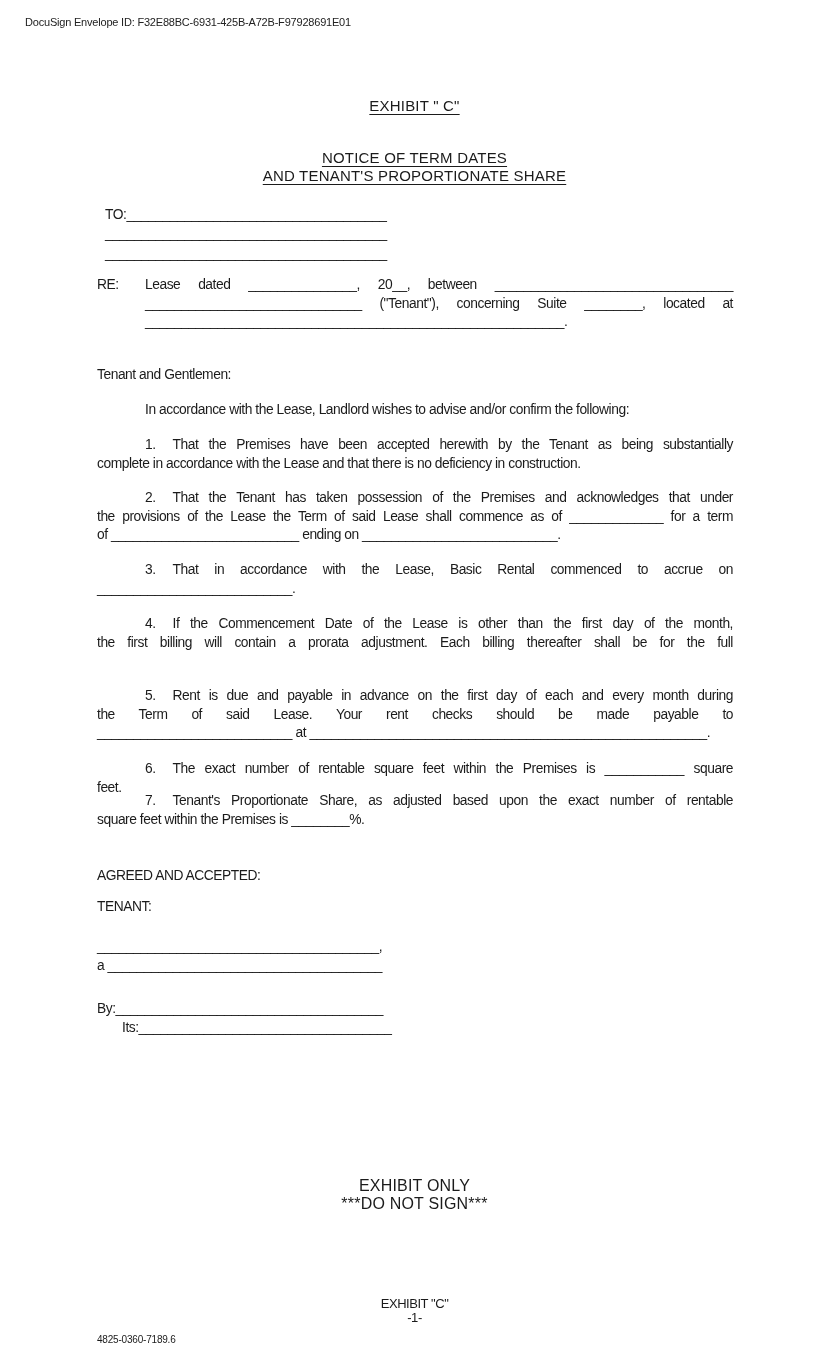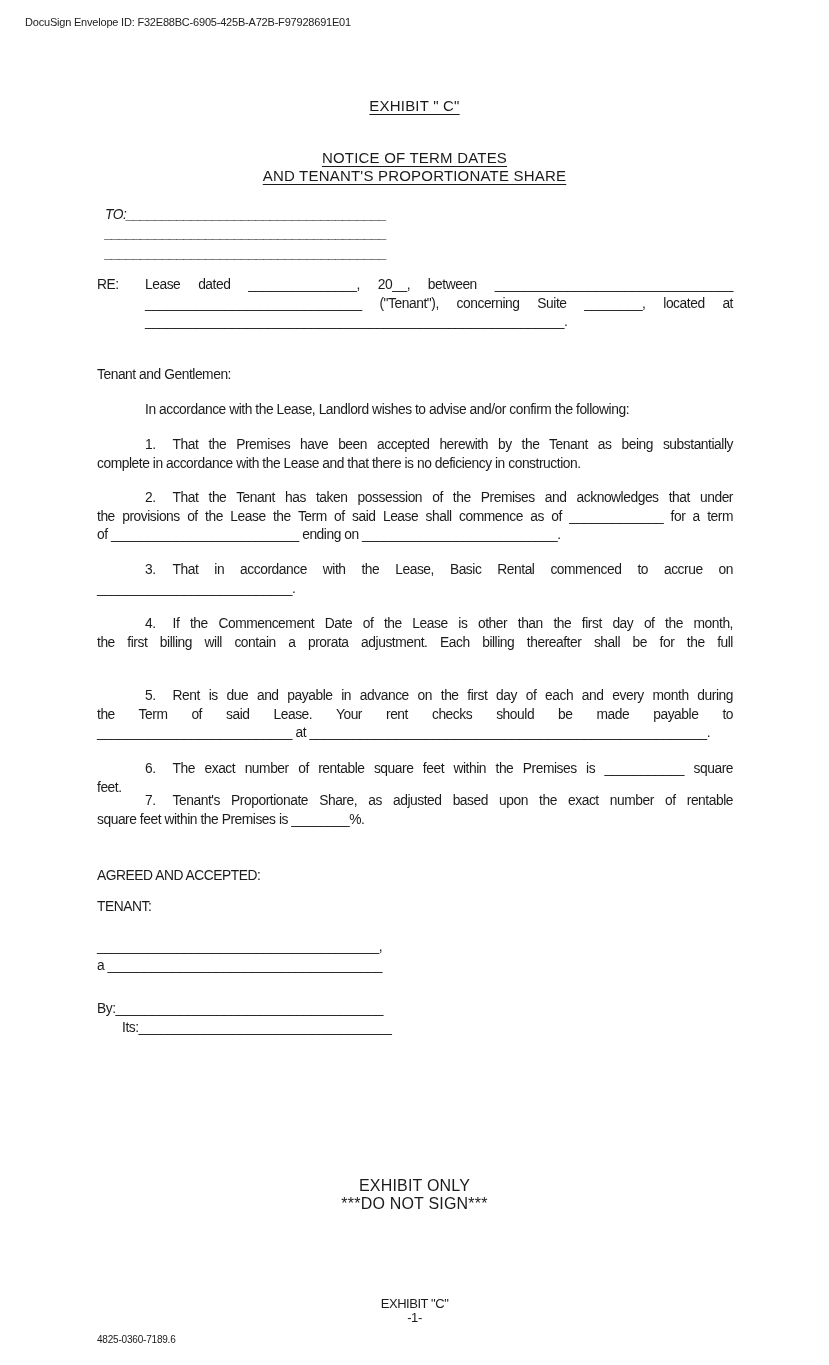--- a/index.html
+++ b/index.html
@@ -9,21 +9,21 @@
   .abs{position:absolute;}
   .ctr{left:0;width:829px;text-align:center;}
   .blk{left:97px;width:636px;}
   .u{text-decoration:underline;text-underline-offset:3px;}
   .jl{text-align:justify;text-align-last:justify;}
   .pnum{padding-left:48px;}
   .tab{display:inline-block;width:17px;}
   .ds-id{top:13px;left:25px;font-size:11px;letter-spacing:-0.2px;color:#222;}
   .title{top:97px;font-size:15px;letter-spacing:0.2px;}
   .subtitle{top:149px;font-size:15px;line-height:18px;letter-spacing:0.2px;}
-  .todate{top:205px;left:105px;width:628px;line-height:19.3px;font-style:italic;}
+  .todate{top:205px;left:105px;width:628px;line-height:19.3px;}
   .todate .row1{position:relative;}
   .dategrp{position:absolute;left:332px;top:0;}
   .re{top:276px;}
   .re-label{position:absolute;left:0;top:0;}
   .re-lines{margin-left:48px;}
   .sal{top:366px;}
   .intro{top:401px;text-indent:48px;}
   .p1{top:436px;} .p2{top:489px;} .p3{top:561px;} .p4{top:615px;}
   .p5{top:687px;} .p6{top:760px;} .p7{top:792px;}
   .agreed{top:867px;} .tenant{top:898px;}
@@ -33,21 +33,21 @@
   .stamp{top:1177px;font-size:16px;line-height:18px;letter-spacing:0.2px;}
   .f-ex{top:1297px;font-size:13px;line-height:14px;}
   .f-pg{top:1311px;font-size:13px;line-height:14px;}
   .f-id{top:1331px;left:97px;font-size:10px;letter-spacing:-0.2px;}
 </style>
 </head>
 <body>
 
 <div class="page">
 
-  <div class="abs ds-id">DocuSign Envelope ID: F32E88BC-6905-425B-A72B-F97928691E01</div>
+  <div class="abs ds-id">DocuSign Envelope ID: F32E88BC-6931-425B-A72B-F97928691E01</div>
 
   <div class="abs ctr title">
     <span class="u">EXHIBIT " C"</span>
   </div>
 
   <div class="abs ctr subtitle">
     <div><span class="u">NOTICE OF TERM DATES</span></div>
     <div><span class="u">AND TENANT'S PROPORTIONATE SHARE</span></div>
   </div>
 

